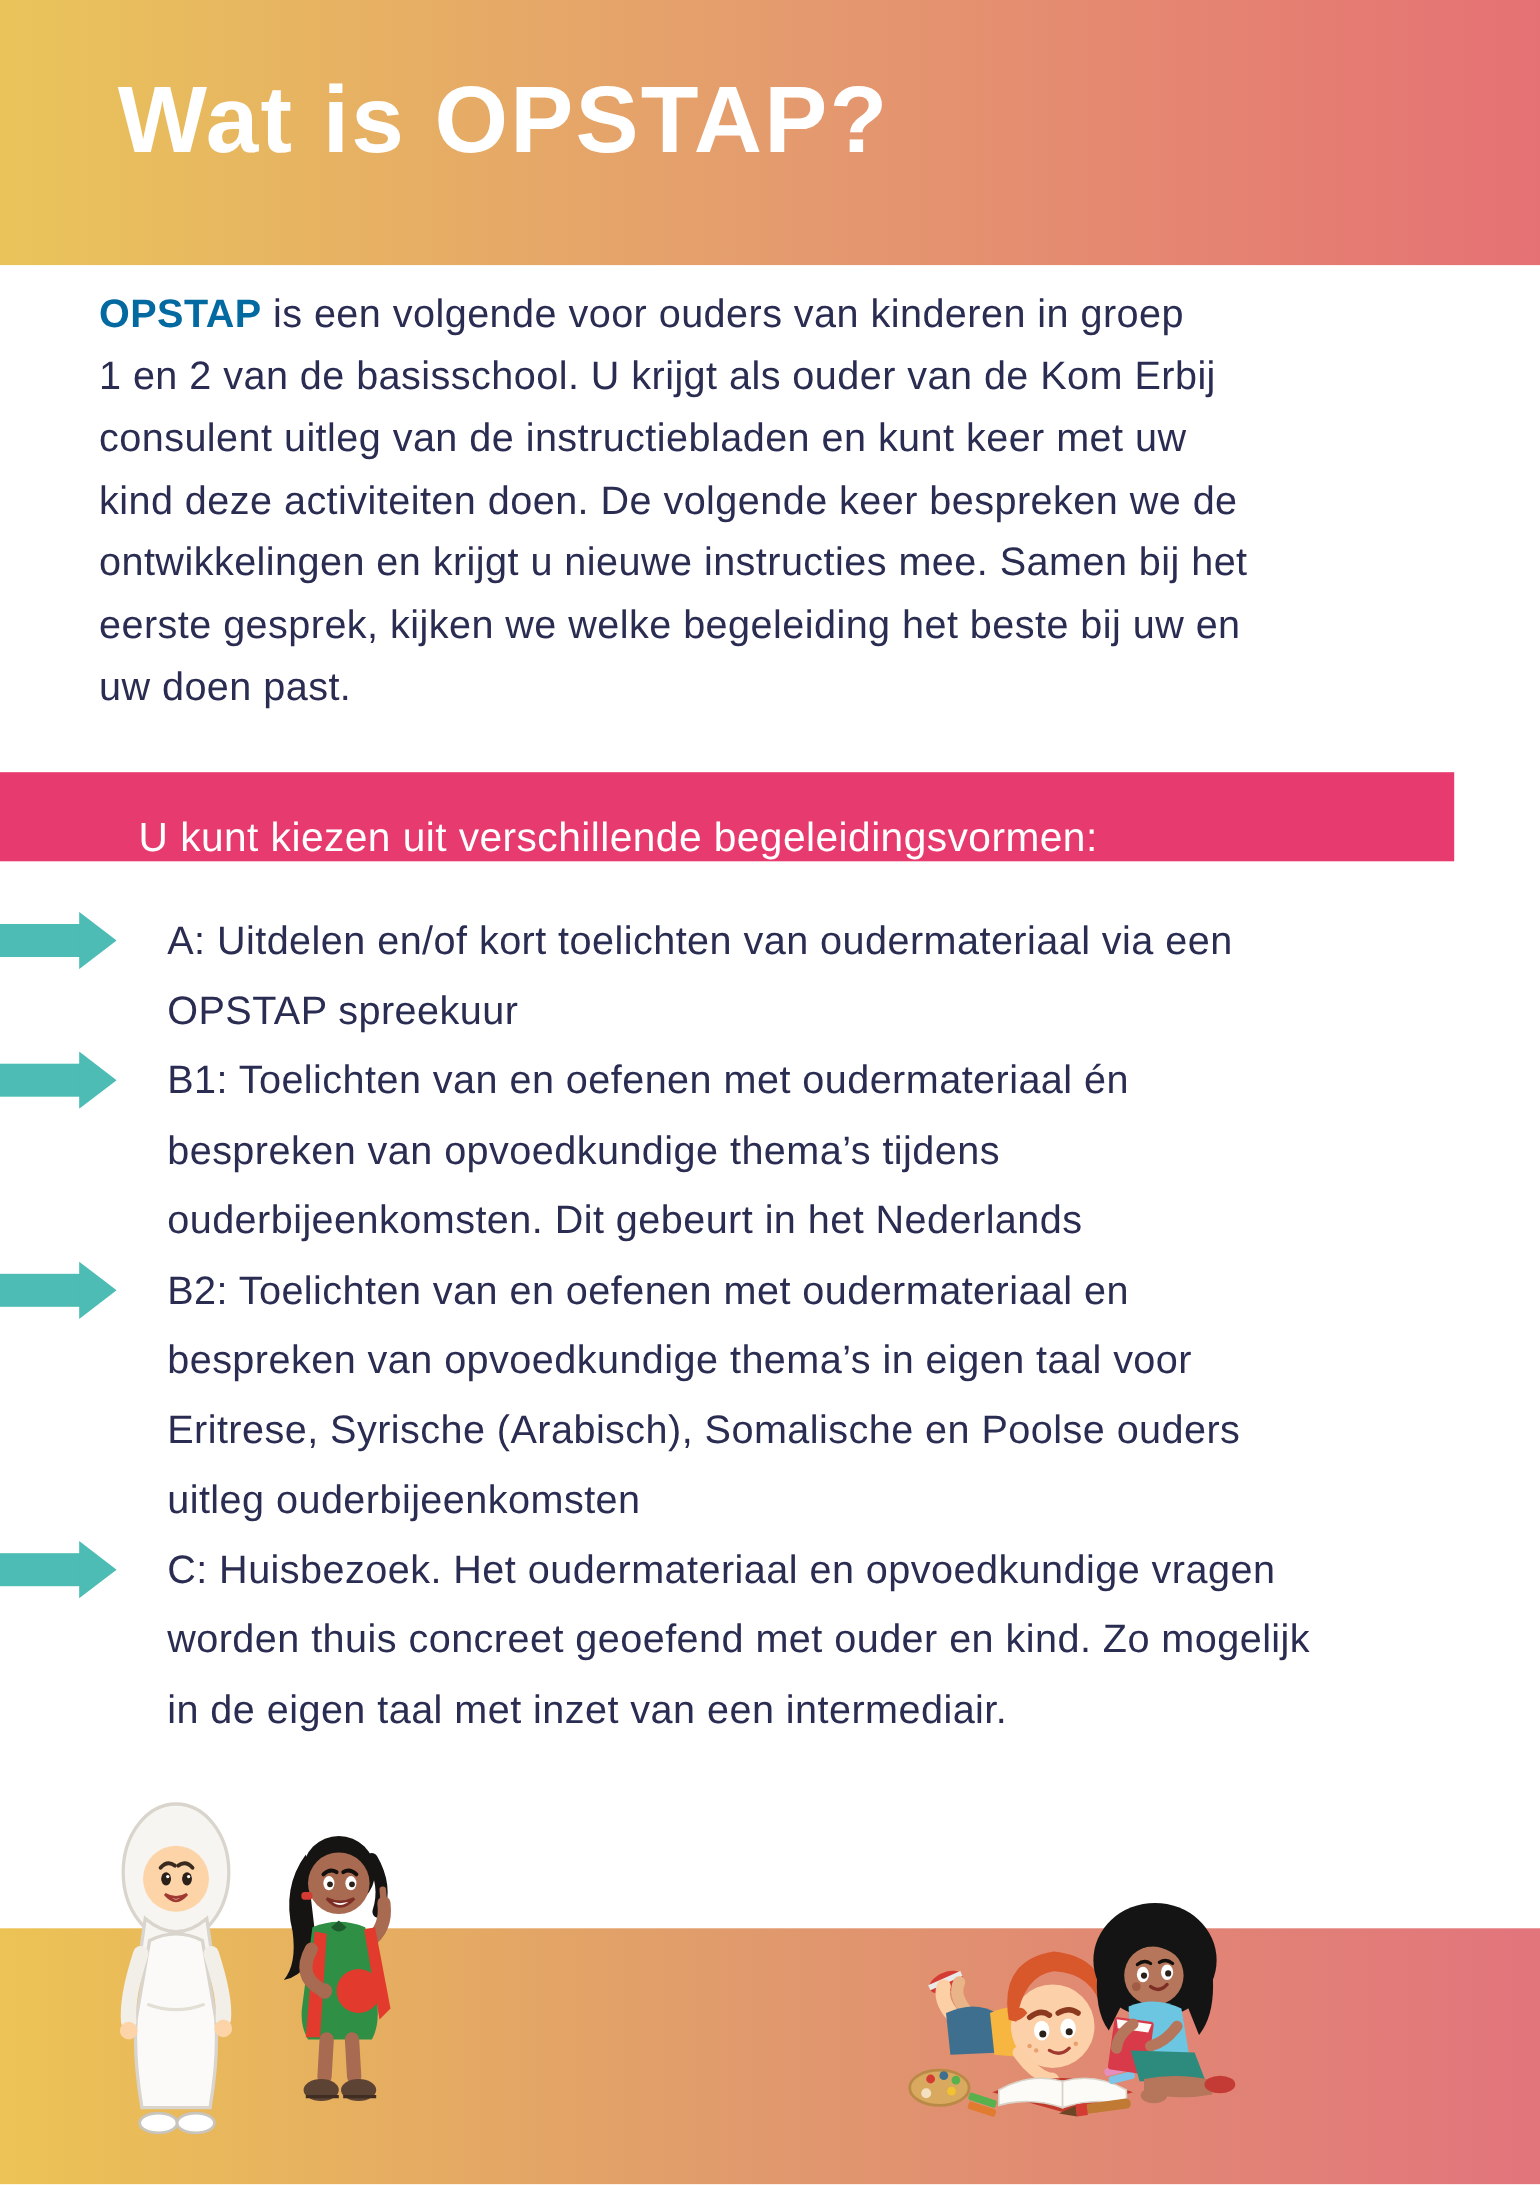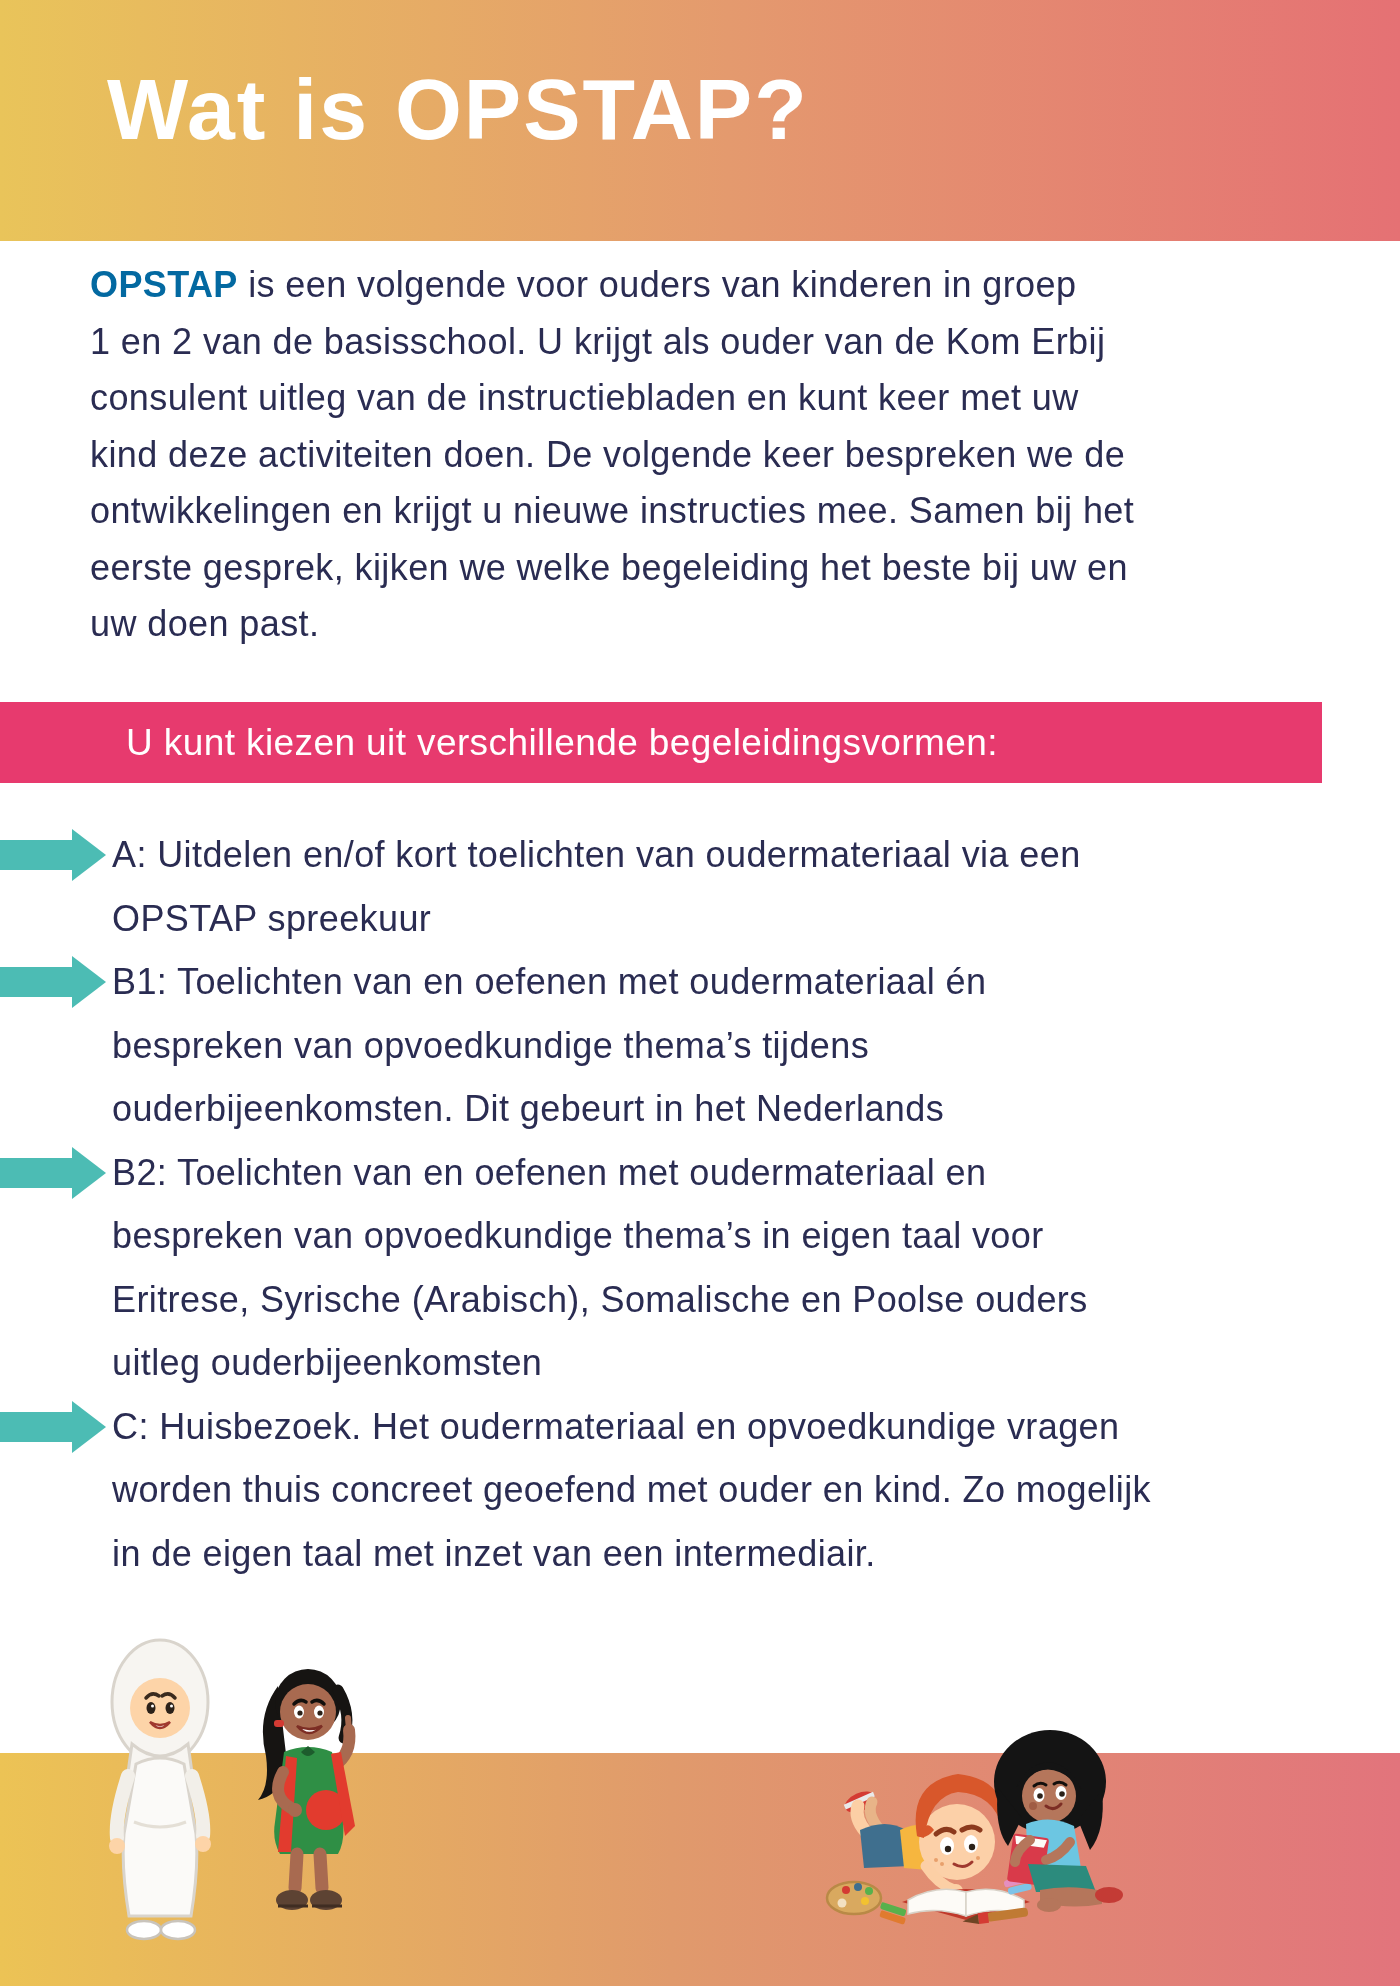--- a/index.html
+++ b/index.html
@@ -22,30 +22,30 @@
   .intro {
     position:absolute; left:90px; top:257px; width:1270px;
     font-size:36px; line-height:56.5px; letter-spacing:0.4px;
   }
   .intro .line { display:block; white-space:nowrap; }
   .hl { color:#0369a1; font-weight:bold; }
   
   .banner {
     position:absolute; top:702px; left:0; width:1322px; height:81px;
     background:#e73a6e; color:#ffffff; box-sizing:border-box;
-    display:flex; align-items:center; padding-left:126px;
+    display:flex; align-items:flex-end; padding-left:126px;
     font-size:37px; letter-spacing:0.4px;
   }
   
   .options {
     position:absolute; left:112px; top:823px; width:1240px;
     font-size:36px; line-height:63.5px; letter-spacing:0.4px;
   }
   .option { position:relative; }
-  .option .line { display:block; white-space:nowrap; }
+  .option .line { display:block; white-space:nowrap;margin-left:40px; }
   .arrow-ic { position:absolute; left:-112px; top:6px; width:106px; height:52px; }
   
   .bottom-band {
     position:absolute; left:0; top:1753px; width:1400px; height:233px;
     background:linear-gradient(90deg,#ecc355 0%,#e09a6c 48%,#e2747c 100%);
     z-index:1;
   }
   .kids-left  { position:absolute; left:98px;  top:1624px; z-index:2; }
   .kids-right { position:absolute; left:808px; top:1698px; z-index:2; }
 </style>

